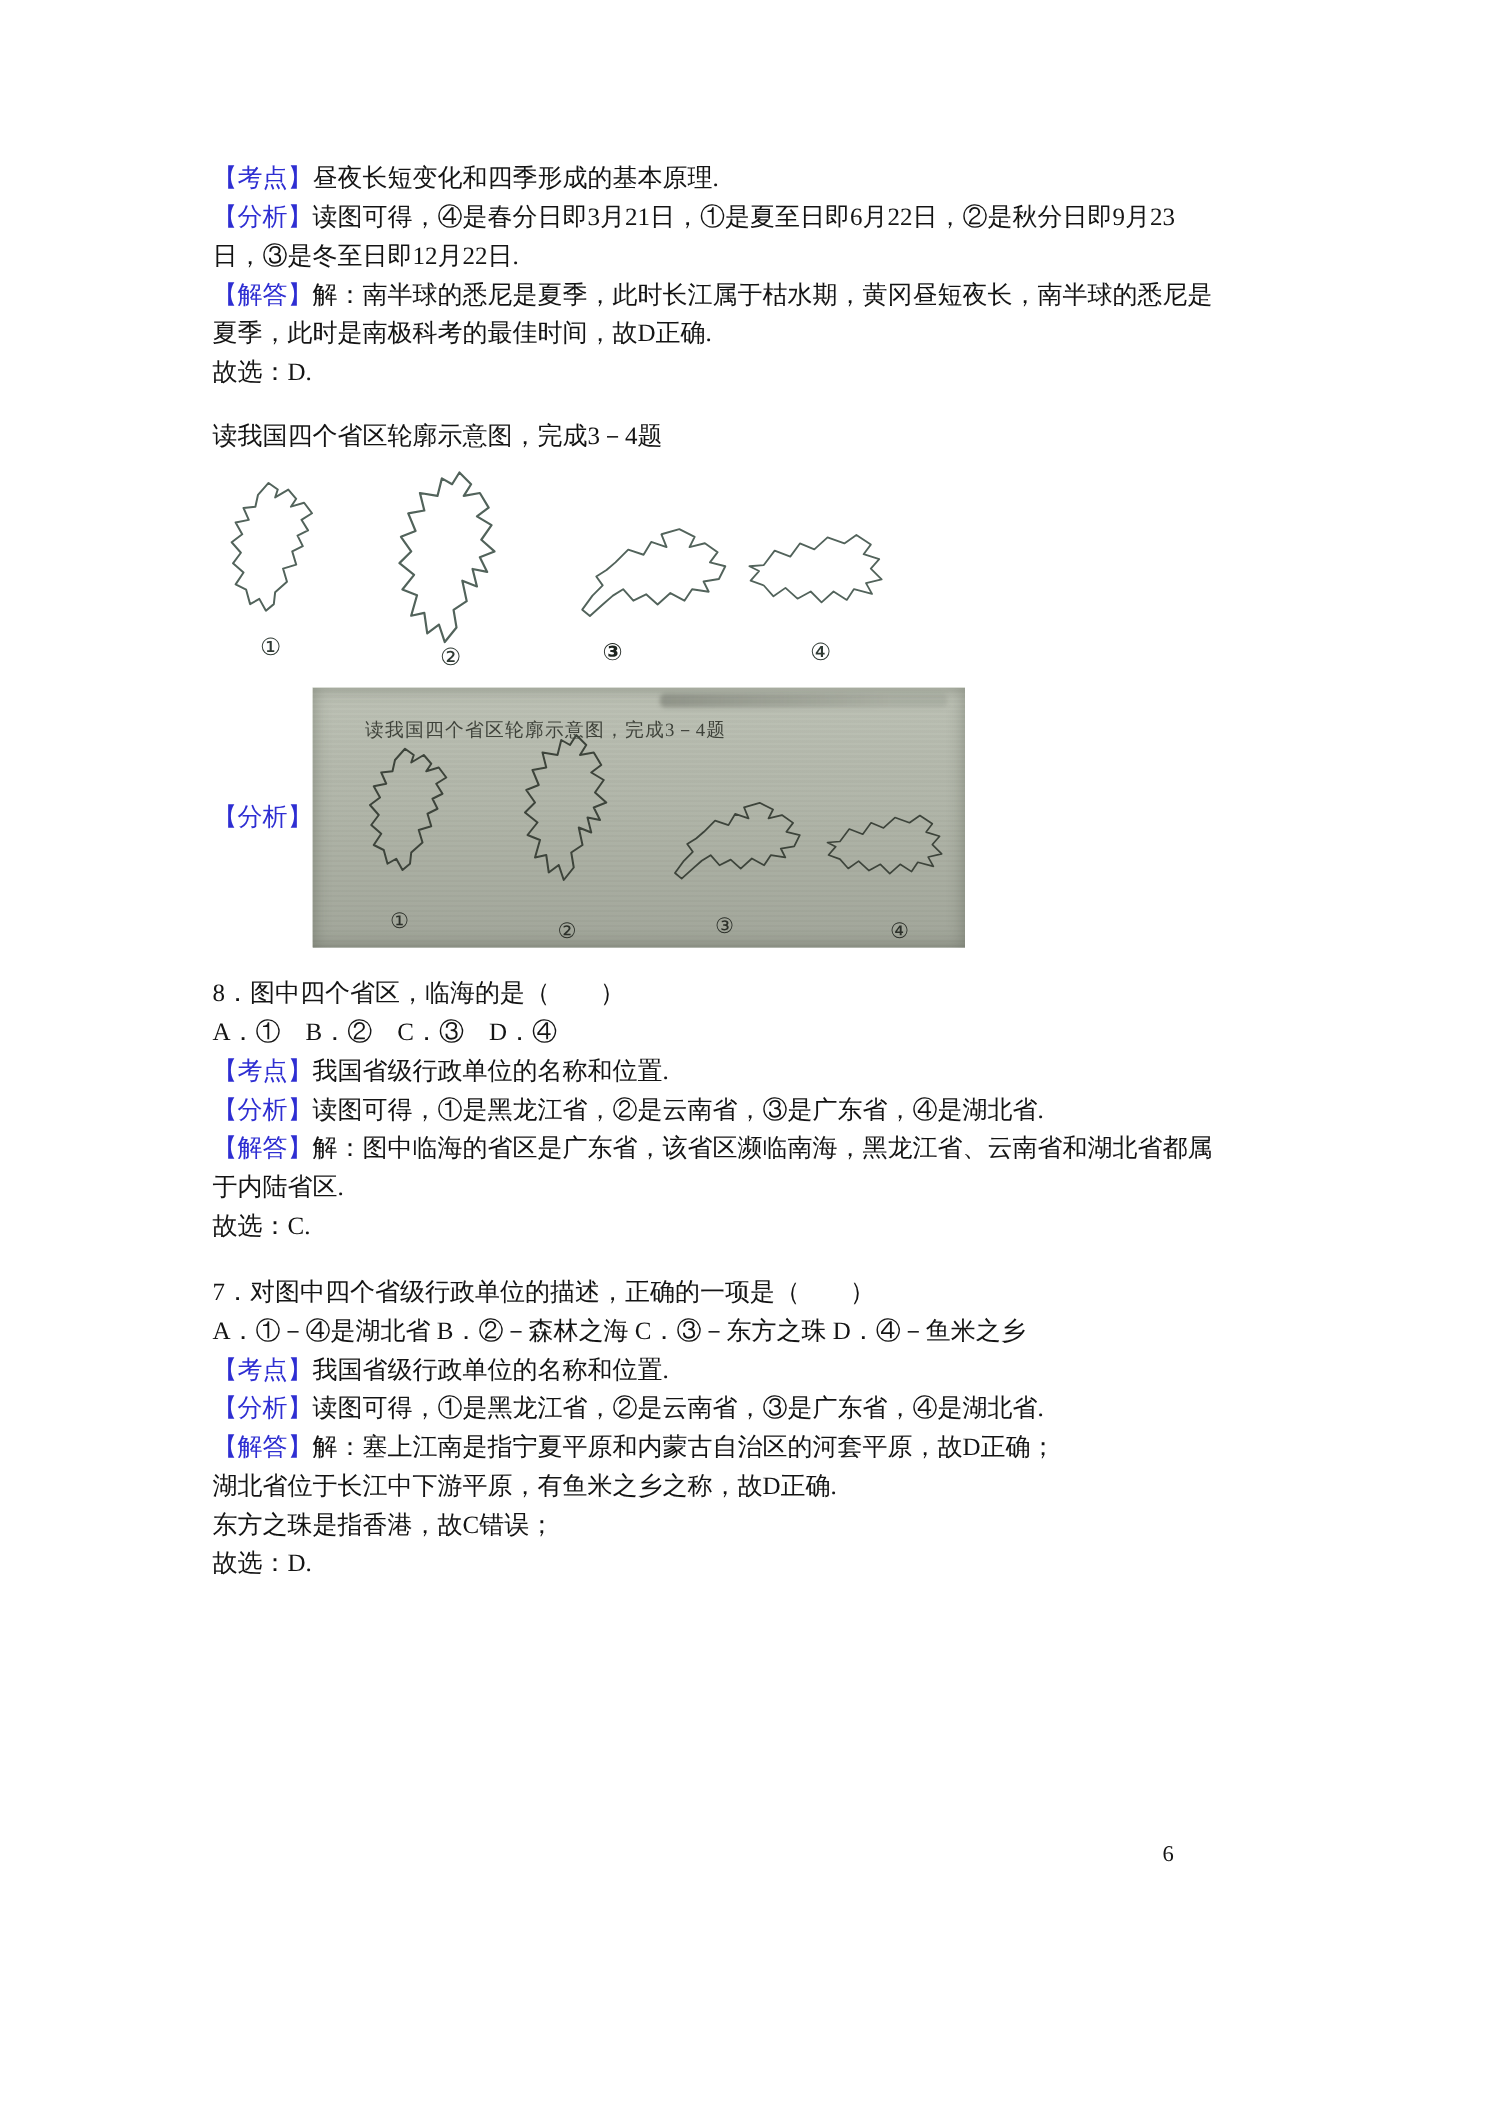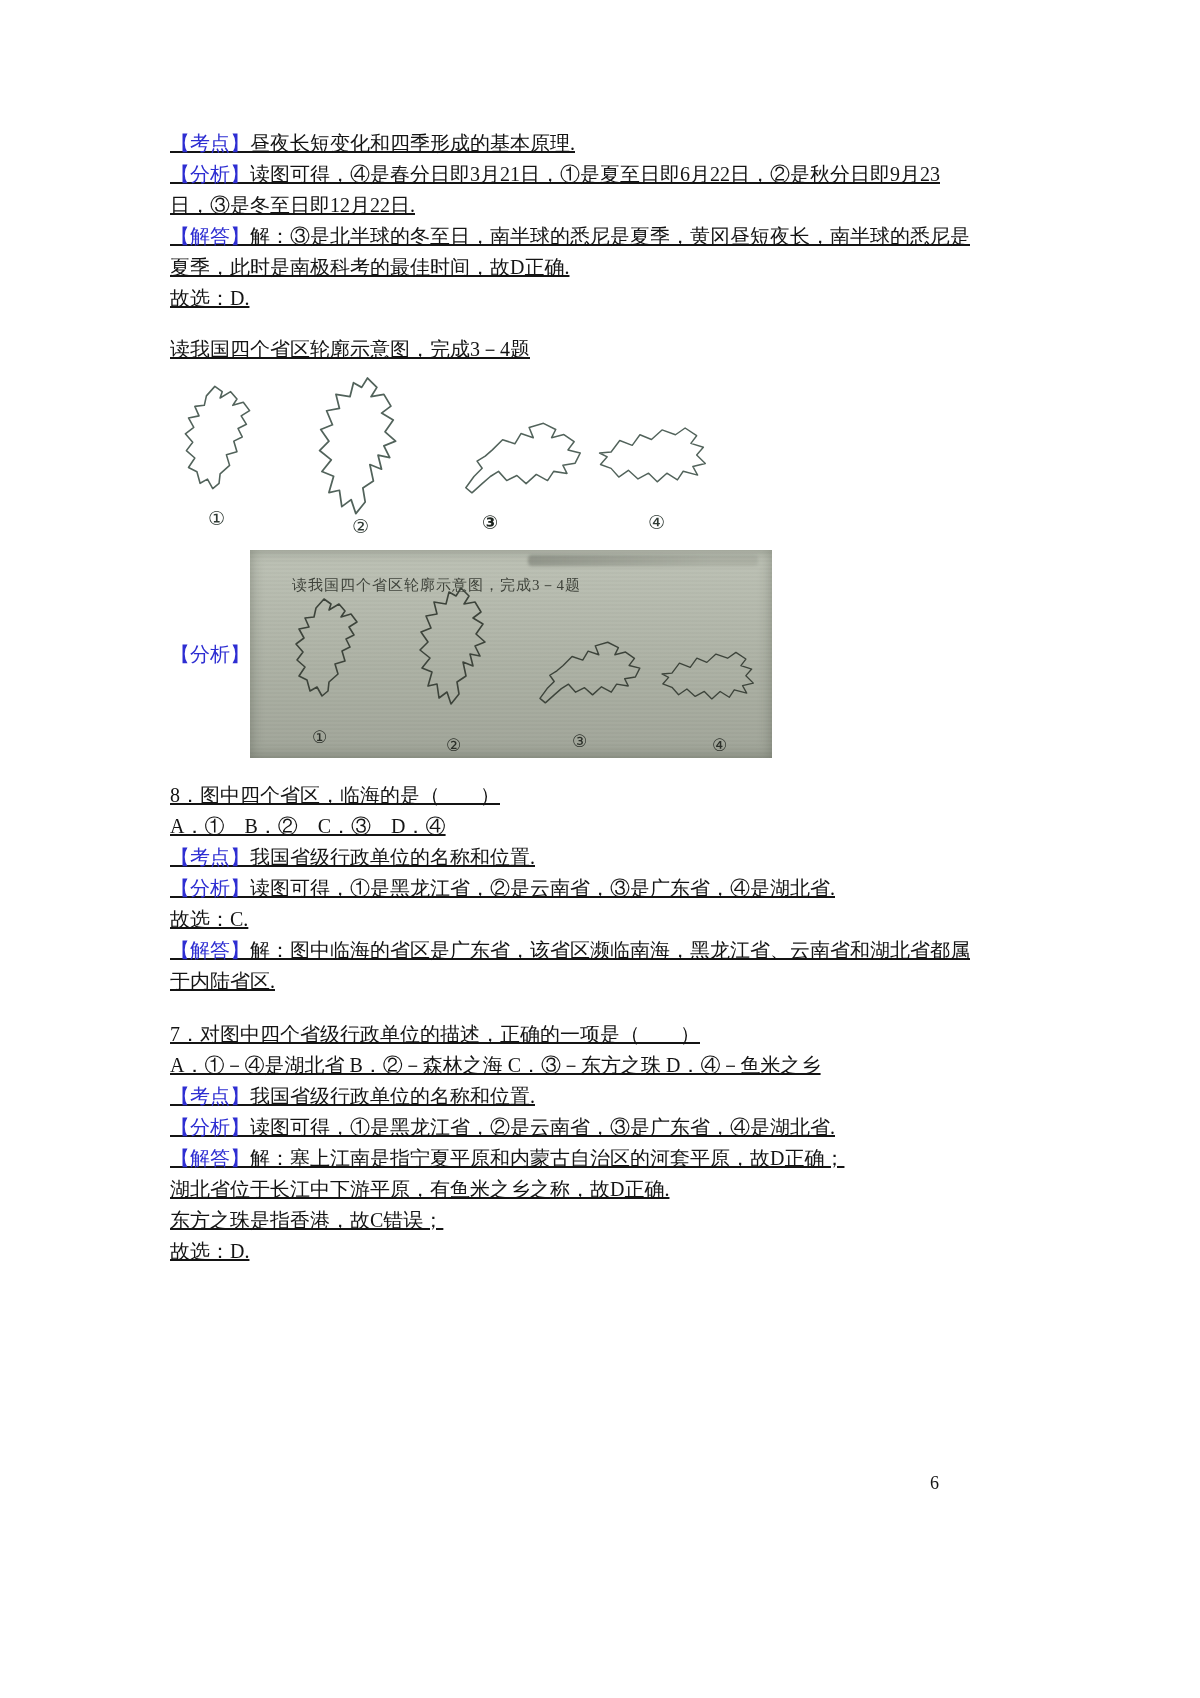--- a/index.html
+++ b/index.html
@@ -7,21 +7,21 @@
   body {
     width:1200px; height:1698px; position:relative;
     font-family:"Liberation Serif","DejaVu Serif",serif;
     color:#141414;
   }
   .page { position:absolute; inset:0; background:#ffffff; }
   .content {
     position:absolute; left:170px; top:128px; width:800px;
     font-size:20px; line-height:31px;
   }
-  p.line { margin:0;text-decoration:underline; }
+  p.line { margin:0; }
   .lbl { color:#2e2ed2; }
   .sp20 { height:20px; }
   .sp22 { height:22px; }
 
   
   .figure1 { position:relative; width:540px; height:165px; margin-top:6px; }
   .figure1 svg { position:absolute; }
   .shape { fill:none; stroke:#52635b; stroke-width:1.5; stroke-linejoin:round; }
   .fig-num { position:absolute; font-size:19px; color:#2f3a34; font-family:"DejaVu Sans",sans-serif; }
   .fig-num.n3 { font-weight:bold; color:#1d241f; }
@@ -64,21 +64,21 @@
     <path id="prov3" d="M38,42 L48,32 L60,36 L66,26 L78,30 L74,20 L88,16 L100,22 L96,30 L108,27 L118,34 L112,42 L124,45 L119,55 L107,57 L111,65 L98,63 L92,72 L81,66 L71,75 L62,67 L52,72 L44,63 L36,68 L28,75 L18,84 L12,79 L20,68 L28,60 L23,53 L31,48 Z"></path>
     <path id="prov4" d="M24,38 L33,26 L46,31 L54,20 L66,25 L77,15 L91,20 L101,13 L113,21 L107,29 L120,33 L113,41 L122,50 L109,53 L114,62 L99,58 L93,67 L82,60 L72,69 L63,60 L52,66 L42,57 L32,64 L24,55 L13,51 L20,43 L12,39 Z"></path>
   </defs>
 </svg>
 
 <div class="page">
   <div class="content">
 
     <p class="line"><span class="lbl">【考点】</span><span>昼夜长短变化和四季形成的基本原理.</span></p>
     <p class="line"><span class="lbl">【分析】</span><span>读图可得，④是春分日即3月21日，①是夏至日即6月22日，②是秋分日即9月23日，③是冬至日即12月22日.</span></p>
-    <p class="line"><span class="lbl">【解答】</span><span>解：③是北半球的冬至日，南半球的悉尼是夏季，黄冈昼短夜长，南半球的悉尼是夏季，此时是南极科考的最佳时间，故D正确.</span></p>
+    <p class="line"><span class="lbl">【解答】</span><span>解：南半球的悉尼是夏季，此时长江属于枯水期，黄冈昼短夜长，南半球的悉尼是夏季，此时是南极科考的最佳时间，故D正确.</span></p>
     <p class="line">故选：D.</p>
 
     <div class="sp20"></div>
 
     <p class="line">读我国四个省区轮廓示意图，完成3－4题</p>
 
     <div class="figure1">
       <svg style="left:2px;top:8px" width="92" height="118" viewBox="0 0 86 112">
           <use href="#prov1" class="shape"></use>
         </svg>
@@ -120,22 +120,22 @@
         <span class="fig-num" style="left:462px;top:180px">④</span>
       </div>
     </div>
 
     <div class="sp22"></div>
 
     <p class="line">8．图中四个省区，临海的是（　　）</p>
     <p class="line">A．①　B．②　C．③　D．④</p>
     <p class="line"><span class="lbl">【考点】</span><span>我国省级行政单位的名称和位置.</span></p>
     <p class="line"><span class="lbl">【分析】</span><span>读图可得，①是黑龙江省，②是云南省，③是广东省，④是湖北省.</span></p>
+    <p class="line"><span class="lbl">【解答】</span><span>解：图中临海的省区是广东省，该省区濒临南海，黑龙江省、云南省和湖北省都属于内陆省区.</span></p>
     <p class="line">故选：C.</p>
-    <p class="line"><span class="lbl">【解答】</span><span>解：图中临海的省区是广东省，该省区濒临南海，黑龙江省、云南省和湖北省都属于内陆省区.</span></p>
 
     <div class="sp22"></div>
 
     <p class="line">7．对图中四个省级行政单位的描述，正确的一项是（　　）</p>
     <p class="line">A．①－④是湖北省 B．②－森林之海 C．③－东方之珠 D．④－鱼米之乡</p>
     <p class="line"><span class="lbl">【考点】</span><span>我国省级行政单位的名称和位置.</span></p>
     <p class="line"><span class="lbl">【分析】</span><span>读图可得，①是黑龙江省，②是云南省，③是广东省，④是湖北省.</span></p>
     <p class="line"><span class="lbl">【解答】</span><span>解：塞上江南是指宁夏平原和内蒙古自治区的河套平原，故D正确；</span></p>
     <p class="line">湖北省位于长江中下游平原，有鱼米之乡之称，故D正确.</p>
     <p class="line">东方之珠是指香港，故C错误；</p>

